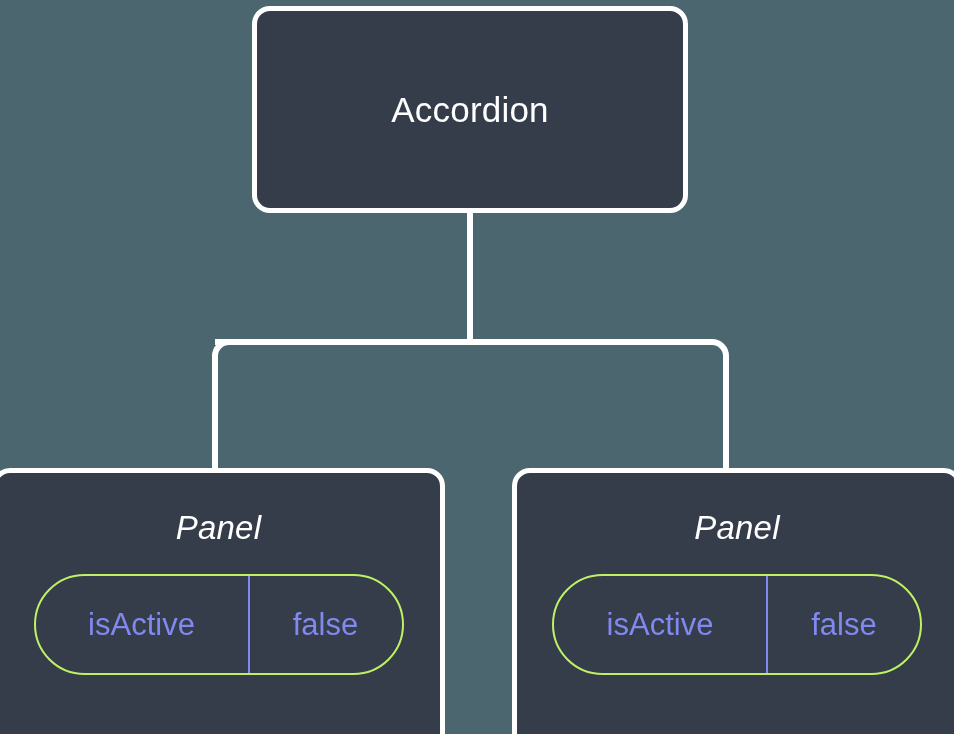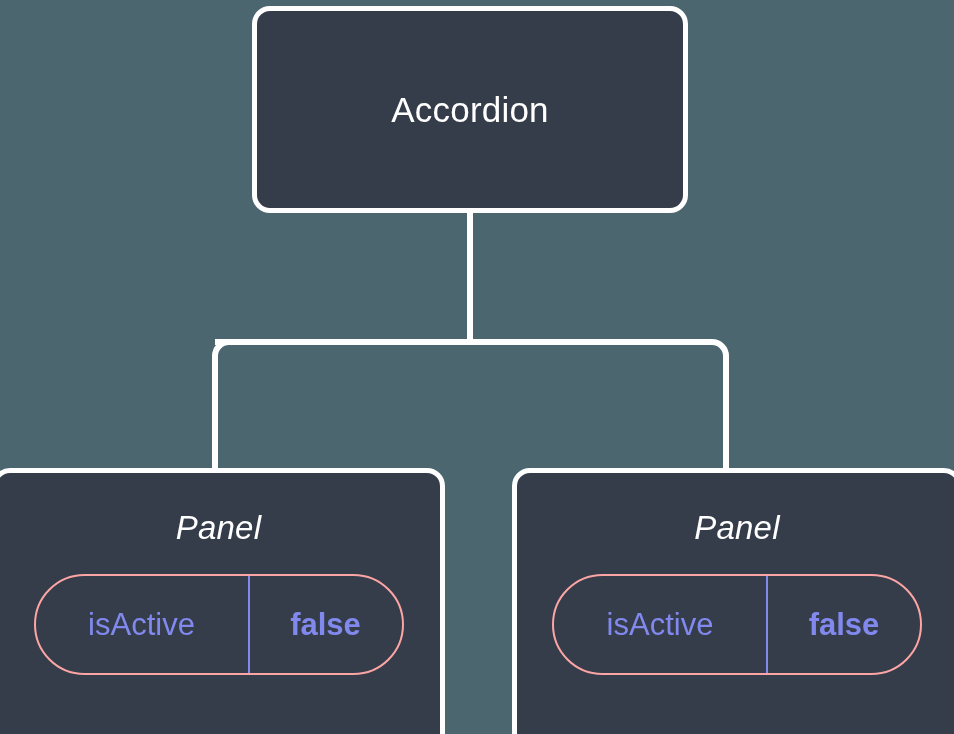--- a/index.html
+++ b/index.html
@@ -82,21 +82,21 @@
     line-height: 1;
     white-space: nowrap;
   }
 
   
   .state-pill {
     margin-top: 30px;
     display: flex;
     align-items: stretch;
     height: 101px;
-    border: 2px solid #fca5a5;
+    border: 2px solid #bef264;
     border-radius: 999px;
     box-sizing: border-box;
     overflow: hidden;
   }
   #node-panel-0 .state-pill { width: 370px; }
   #node-panel-1 .state-pill { width: 370px; }
 
   .state-key,
   .state-value {
     display: flex;
@@ -107,21 +107,20 @@
     line-height: 1;
     white-space: nowrap;
     box-sizing: border-box;
   }
   .state-key {
     flex: 0 0 212px;
   }
   .state-value {
     flex: 1 1 auto;
     border-left: 2px solid #8189ee;
-    font-weight: bold;
   }
 </style>
 </head>
 <body>
 
 <div id="tree-canvas">
 
   <svg id="connector-layer" viewBox="0 0 954 734" width="954" height="734" aria-hidden="true">
     <path d="M 470 210
              L 470 342

